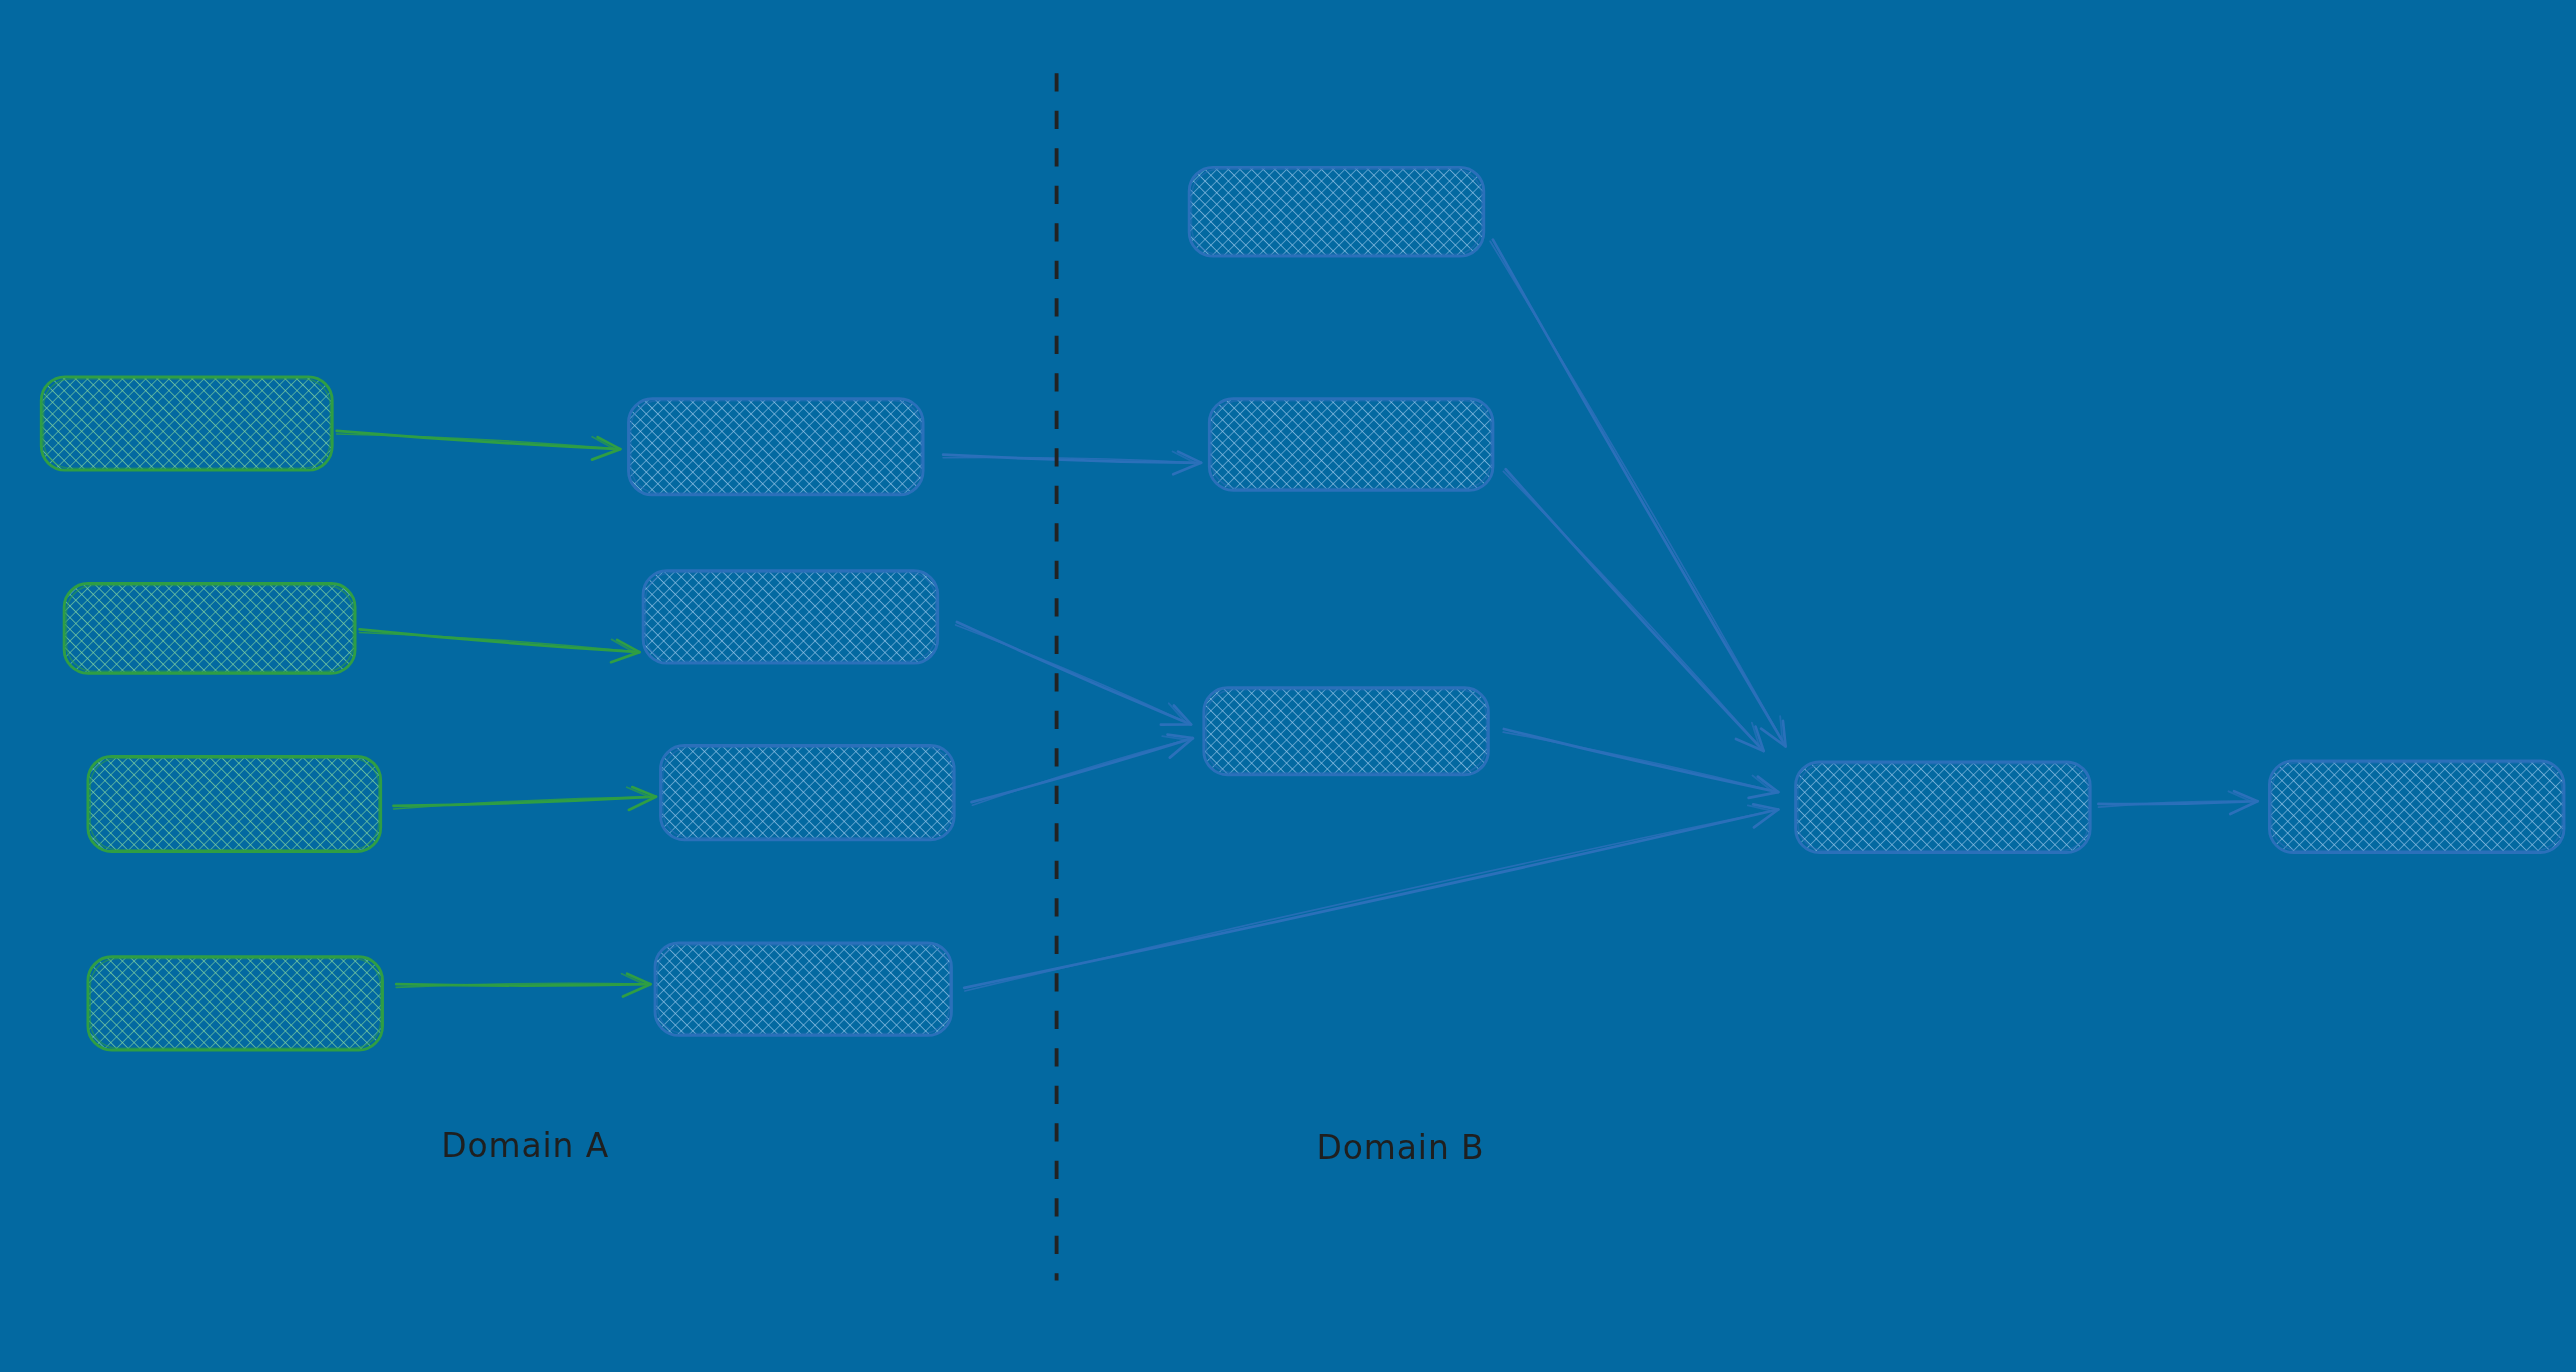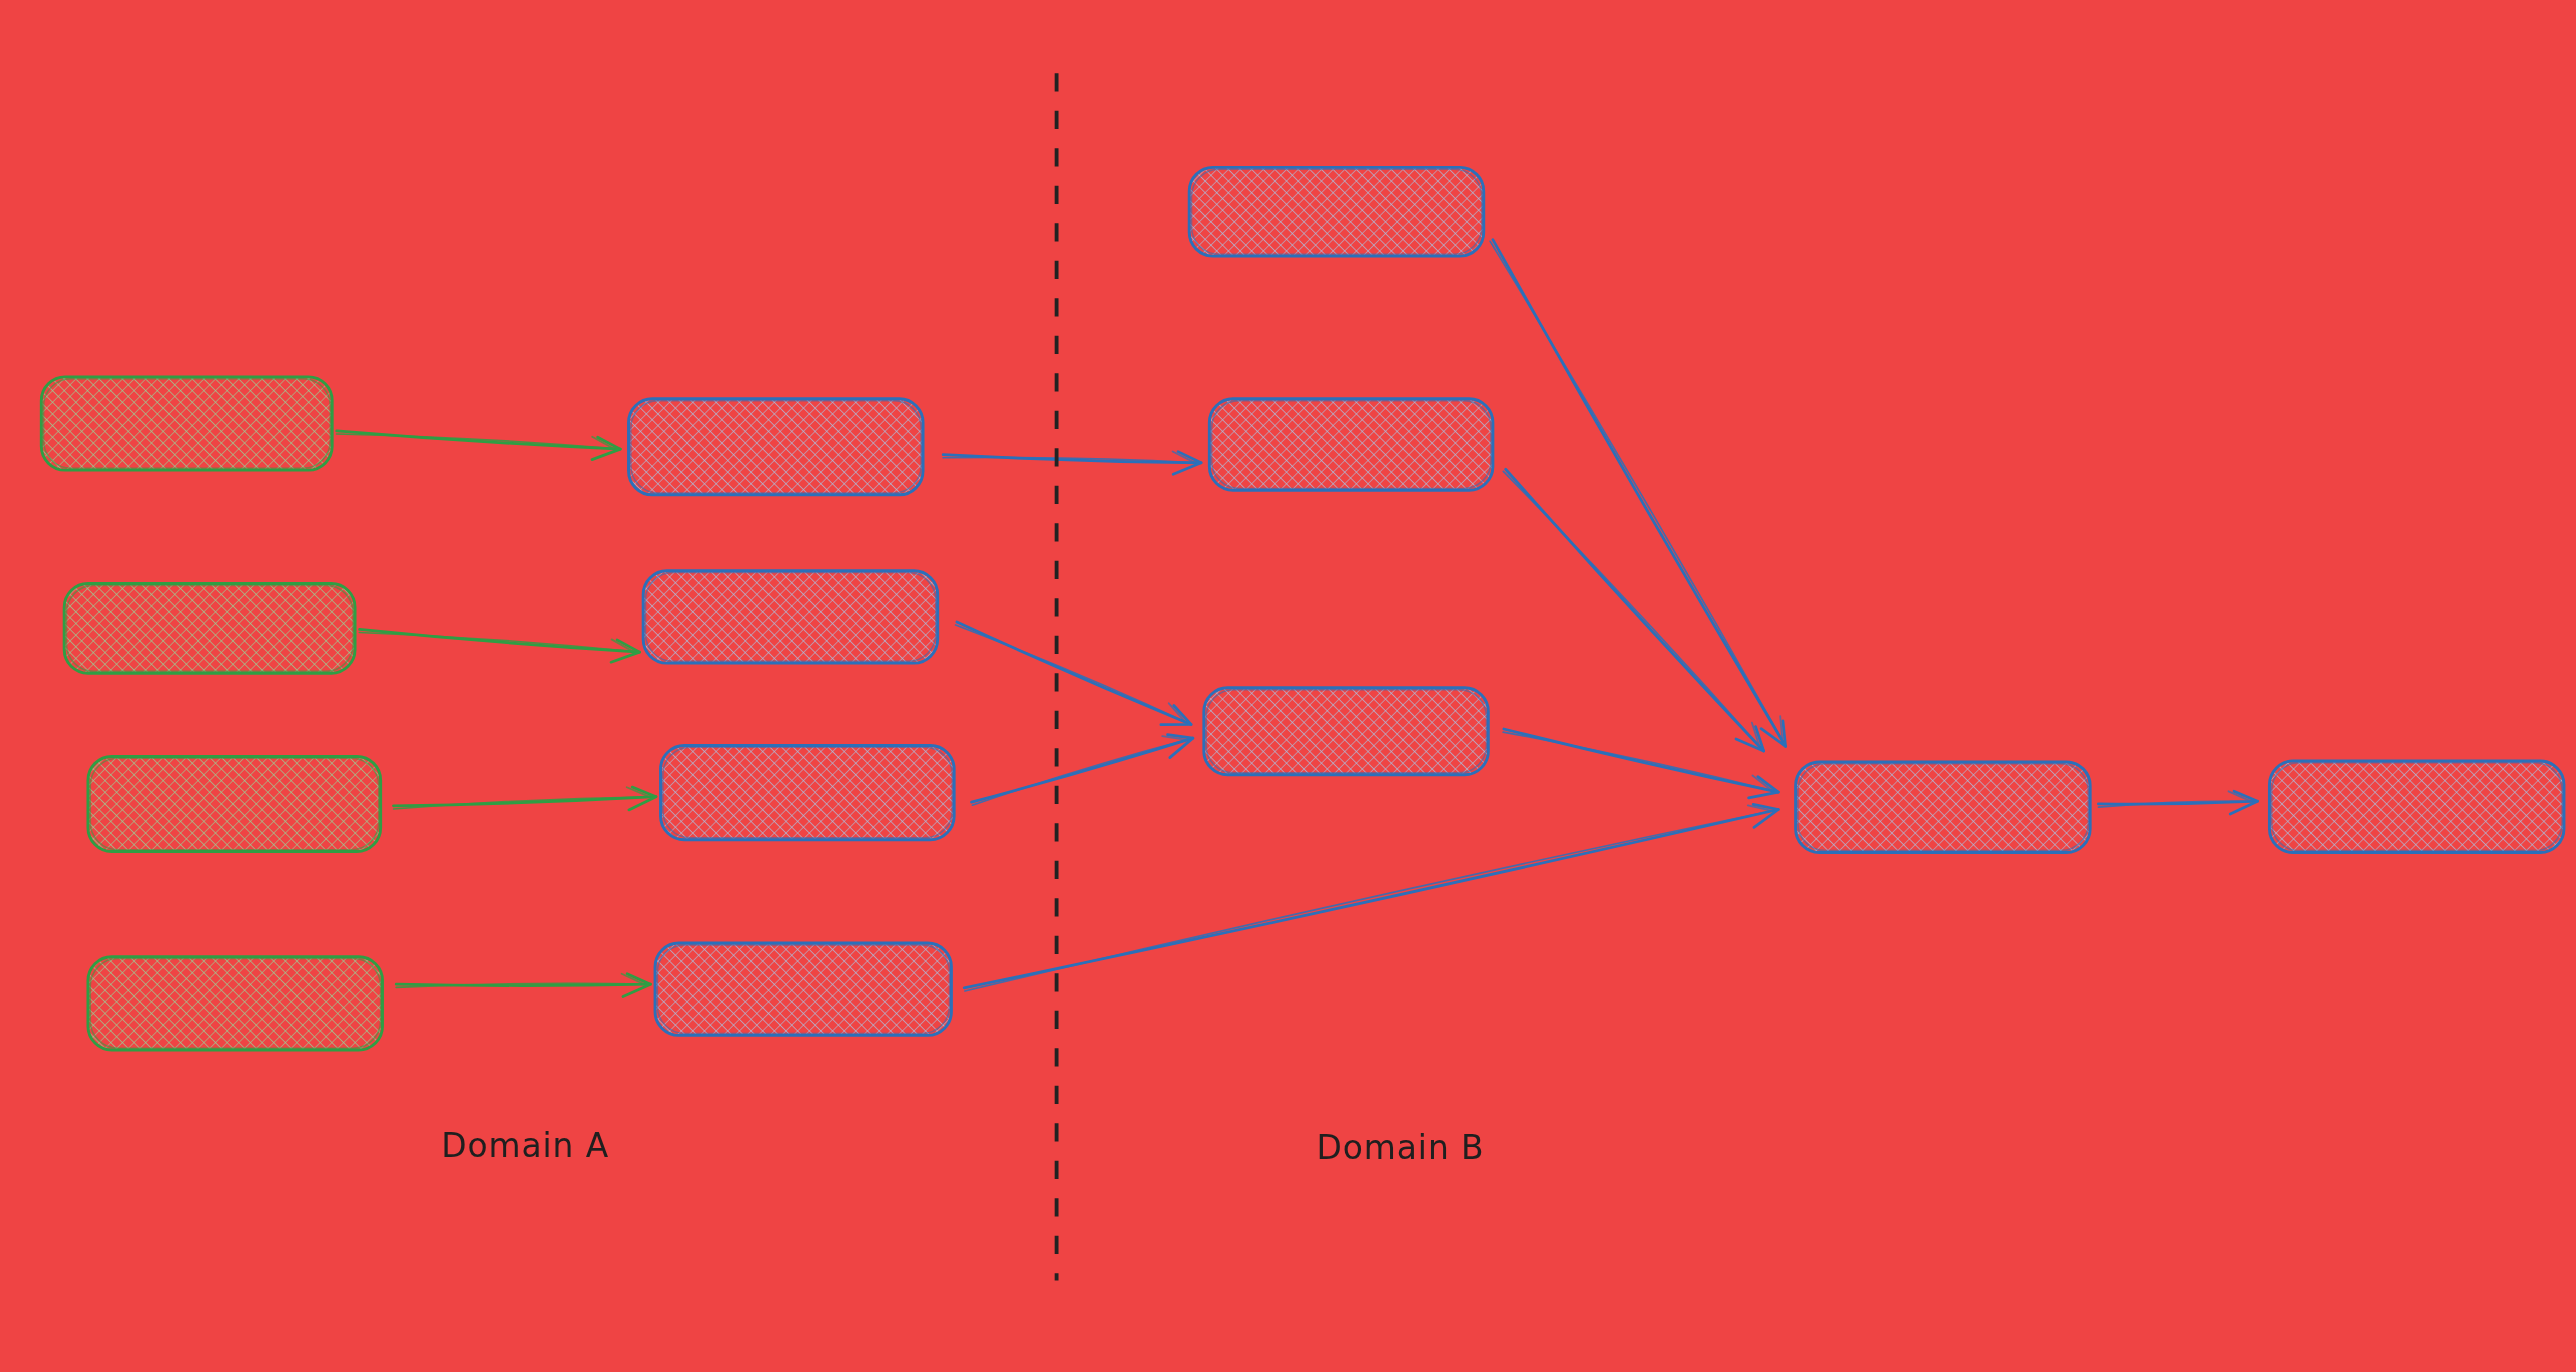--- a/index.html
+++ b/index.html
@@ -1,20 +1,20 @@
 <!DOCTYPE html>
 <html style="font-size:14.6px"><head>
 <meta charset="utf-8">
 <style>
   html, body { margin: 0; padding: 0; background: #ffffff; }
   .stage {
     position: relative;
     width: 2576px;
     height: 1372px;
-    background: #ef4444;
+    background: #0369a1;
     overflow: hidden;
   }
   svg { display: block; }
   .domain-label {
     font-family: "DejaVu Sans", "Liberation Sans", sans-serif;
     font-size: 36px;
     letter-spacing: 1px;
     font-weight: 500;
   }
 </style>

